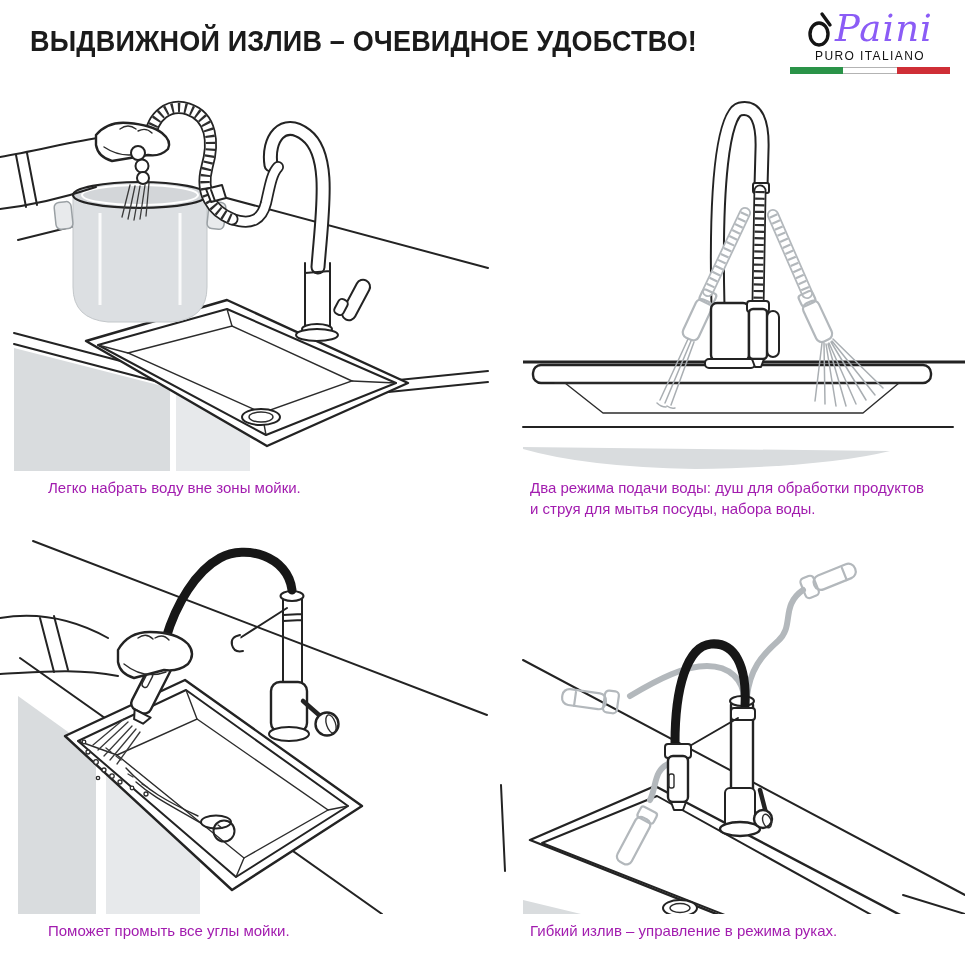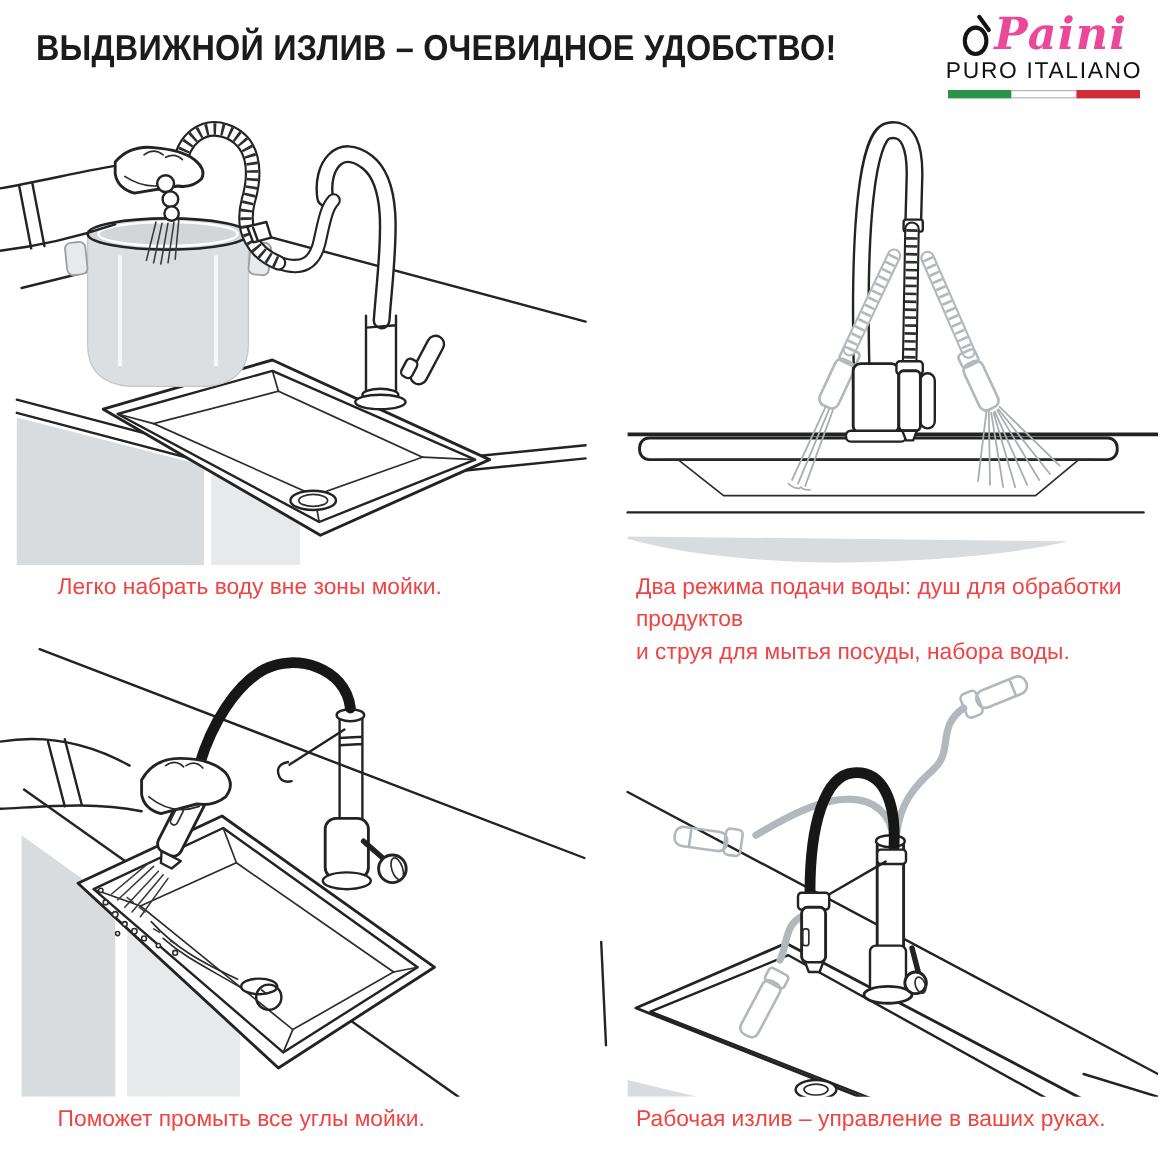--- a/index.html
+++ b/index.html
@@ -4,28 +4,28 @@
 <style>
   html,body{margin:0;padding:0;background:#fff;}
   .page{position:relative;width:970px;height:970px;background:#ffffff;overflow:hidden;
         font-family:"Liberation Sans",sans-serif;color:#232323;}
   
   .title{position:absolute;left:30px;top:24px;font-size:30px;font-weight:700;
          letter-spacing:.2px;color:#1b1b1b;white-space:nowrap;
          transform:scaleX(.9);transform-origin:left top;}
   .logo{position:absolute;right:14px;top:10px;width:172px;text-align:center;}
   .brandrow{display:flex;align-items:flex-end;justify-content:center;gap:2px;}
-  .brand{font-family:"DejaVu Serif","Liberation Serif",serif;font-style:italic;font-weight:700;
-         font-size:37px;line-height:1;color:#ec4899;letter-spacing:1px;}
-  .tagline{font-size:19px;letter-spacing:1.4px;color:#121212;margin-top:2px;white-space:nowrap;}
+  .brand{font-family:"DejaVu Serif","Liberation Serif",serif;font-style:italic;font-weight:400;
+         font-size:37px;line-height:1;color:#8b5cf6;letter-spacing:1px;}
+  .tagline{font-size:12px;letter-spacing:1.4px;color:#121212;margin-top:2px;white-space:nowrap;}
   .flag{display:flex;height:7px;margin-top:4px;width:160px;margin-left:auto;margin-right:auto;}
   .flag span{flex:1;height:100%;box-sizing:border-box;}
   .flag .mid{border-top:1px solid #b3b3b3;border-bottom:1px solid #b3b3b3;}
   
-  .cap{position:absolute;font-size:19px;line-height:1.42;color:#ef4444;}
+  .cap{position:absolute;font-size:15px;line-height:1.42;color:#a21caf;}
   
   .fig{position:absolute;}
   
   .ln{stroke:#232323;stroke-width:2;fill:none;stroke-linecap:round;stroke-linejoin:round;}
   .ln25{stroke:#232323;stroke-width:2.4;fill:none;stroke-linecap:round;stroke-linejoin:round;}
   .thin{stroke:#2c2c2c;stroke-width:1.4;fill:none;stroke-linecap:round;}
   .fw{fill:#ffffff;}
   .gf{fill:#d9dcde;stroke:none;}
   .gf2{fill:#e7e9eb;stroke:none;}
   .potf{fill:#dcdfe2;stroke:#c3c7ca;stroke-width:1;}
@@ -279,16 +279,16 @@
     <div>Легко набрать воду вне зоны  мойки.</div>
   </div>
   <div class="cap" style="left:48px;top:920px;width:440px">
     <div>Поможет промыть все углы мойки.</div>
   </div>
   <div class="cap" style="left:530px;top:477px;width:435px">
     <div>Два режима подачи воды: душ для обработки продуктов</div>
     <div>и струя для мытья посуды, набора воды.</div>
   </div>
   <div class="cap" style="left:530px;top:920px;width:435px">
-    <div>Рабочая излив – управление в ваших руках.</div>
+    <div>Гибкий излив – управление в режима руках.</div>
   </div>
 
 </div>
 
 </body></html>

